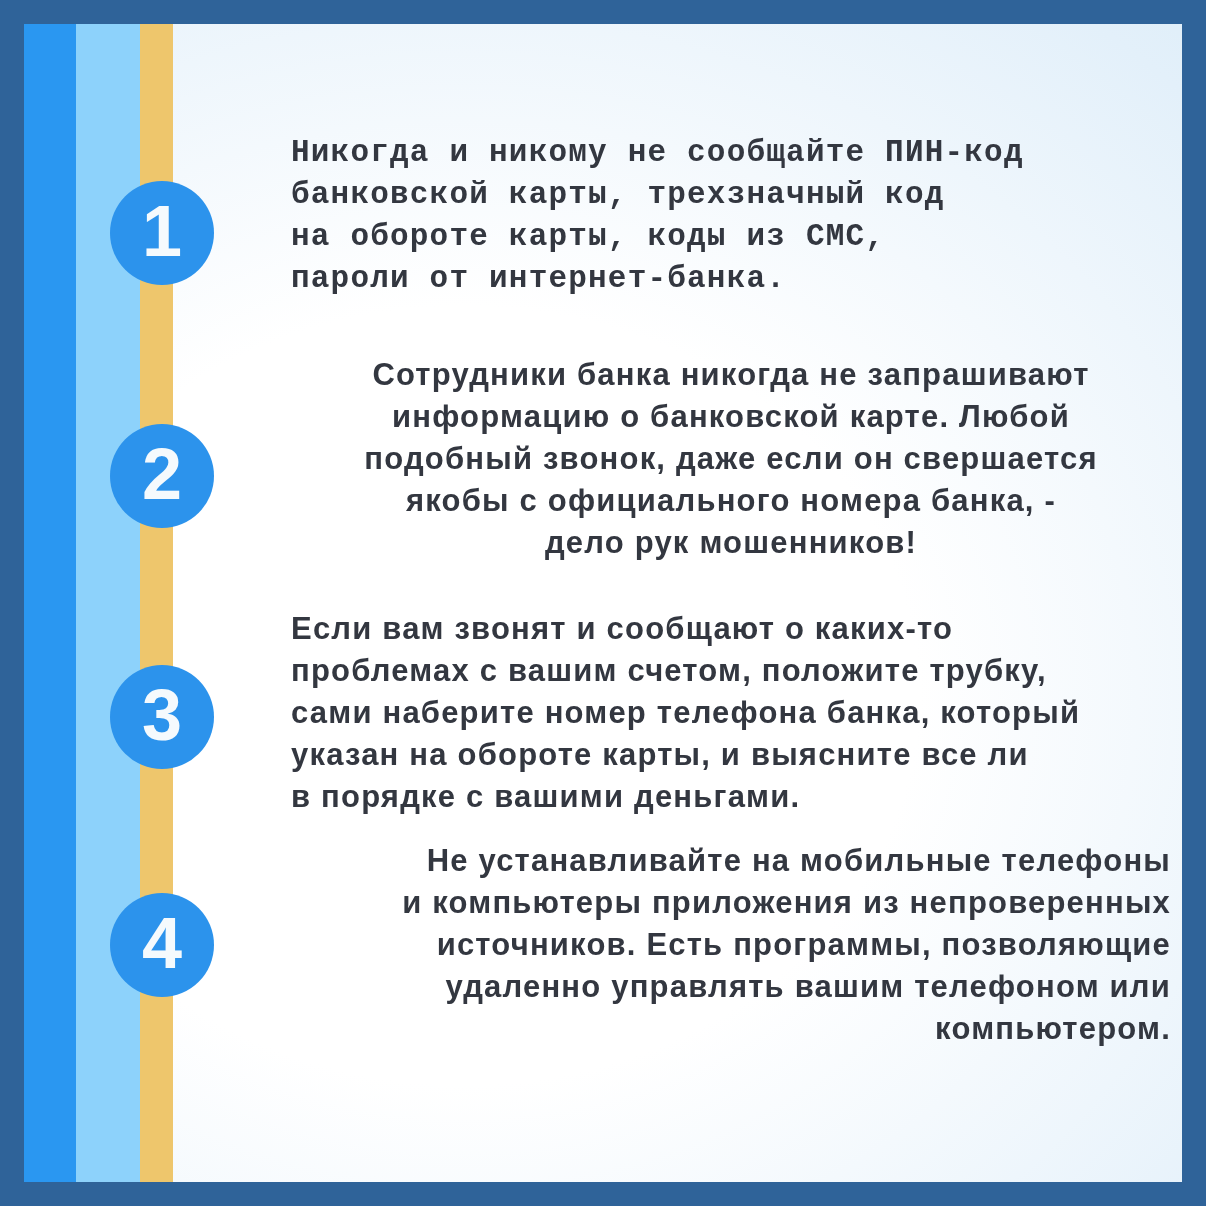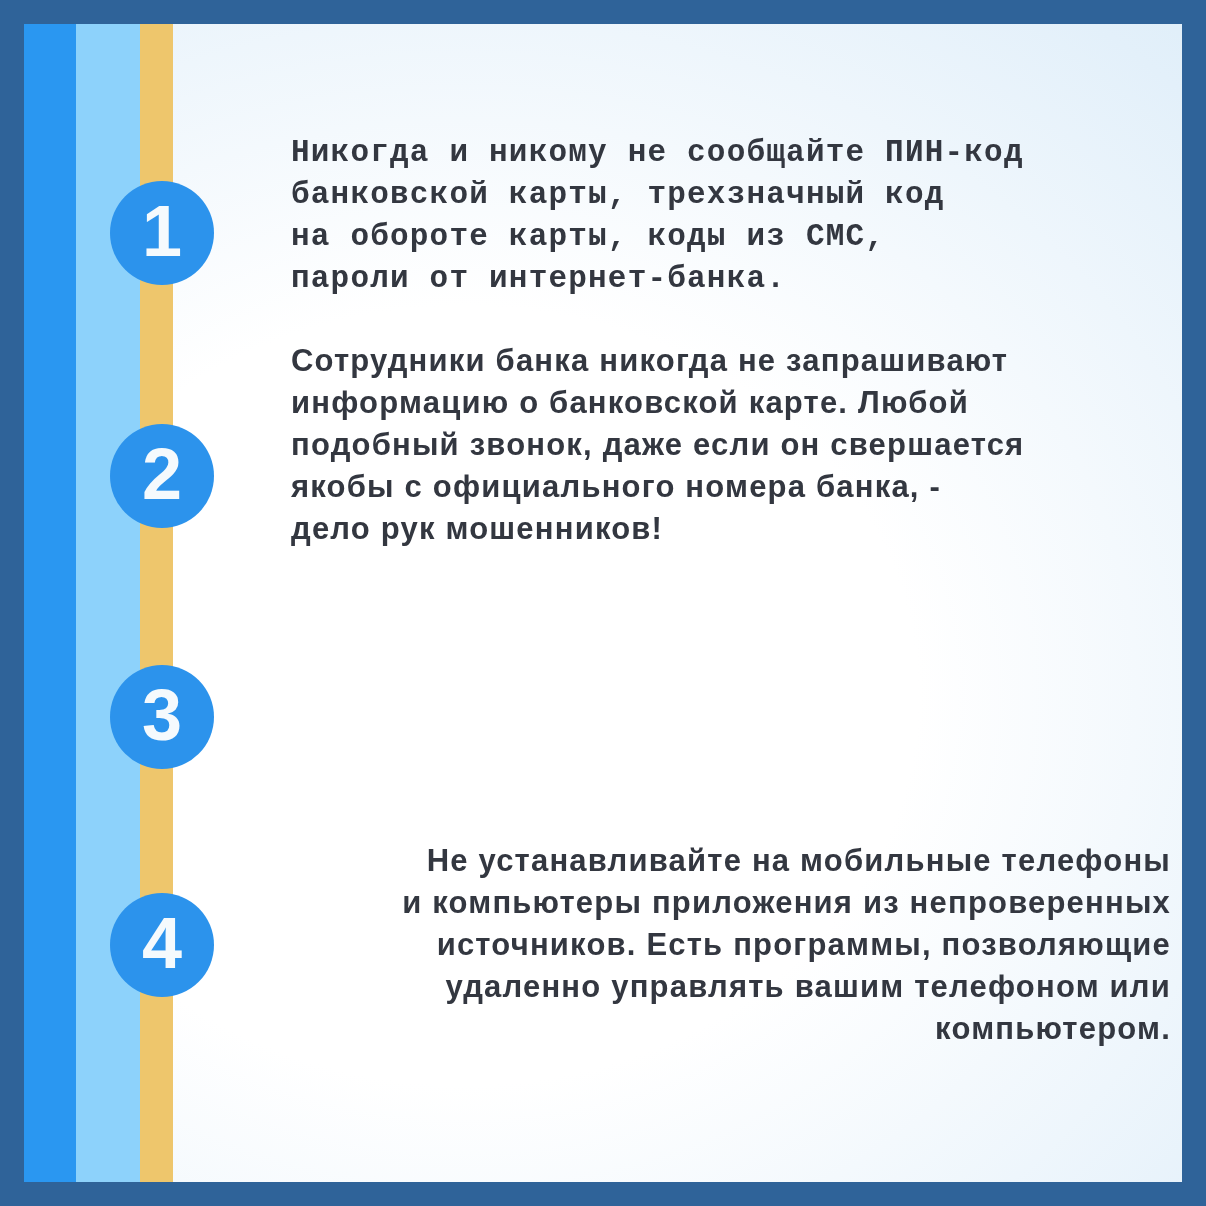--- a/index.html
+++ b/index.html
@@ -86,21 +86,21 @@
     width: 880px;
     margin: 0;
     color: var(--text);
     font-size: 31px;
     font-weight: bold;
     line-height: 42px;
     letter-spacing: 1.2px;
     white-space: pre-line;
   }
   .text-1 { top: 132px; font-family: Liberation Mono, monospace; }
-  .text-2 { top: 340px; }
+  .text-2 { top: 354px; text-align: center; }
   .text-3 { top: 608px; }
   .text-4 { top: 840px; text-align: right; }
 </style>
 </head>
 <body>
 
 <div class="poster">
   <div class="content-area"></div>
 
   <div class="stripe stripe-bright"></div>
@@ -120,20 +120,25 @@
   </div>
   <p class="step-text text-2">Сотрудники банка никогда не запрашивают
 информацию о банковской карте. Любой
 подобный звонок, даже если он свершается
 якобы с официального номера банка, -
 дело рук мошенников!</p>
 
   <div class="badge badge-3">
     <span class="badge-digit">3</span>
   </div>
+  <p class="step-text text-3">Если вам звонят и сообщают о каких-то
+проблемах с вашим счетом, положите трубку,
+сами наберите номер телефона банка, который
+указан на обороте карты, и выясните все ли
+в порядке с вашими деньгами.</p>
 
   <div class="badge badge-4">
     <span class="badge-digit">4</span>
   </div>
   <p class="step-text text-4">Не устанавливайте на мобильные телефоны
 и компьютеры приложения из непроверенных
 источников. Есть программы, позволяющие
 удаленно управлять вашим телефоном или
 компьютером.</p>
 </div>

